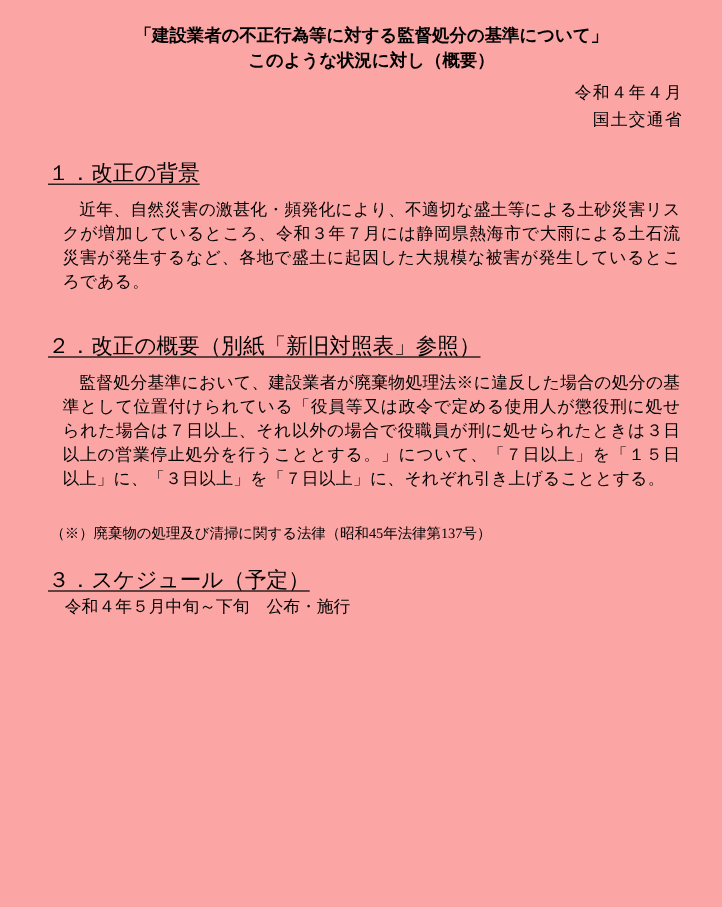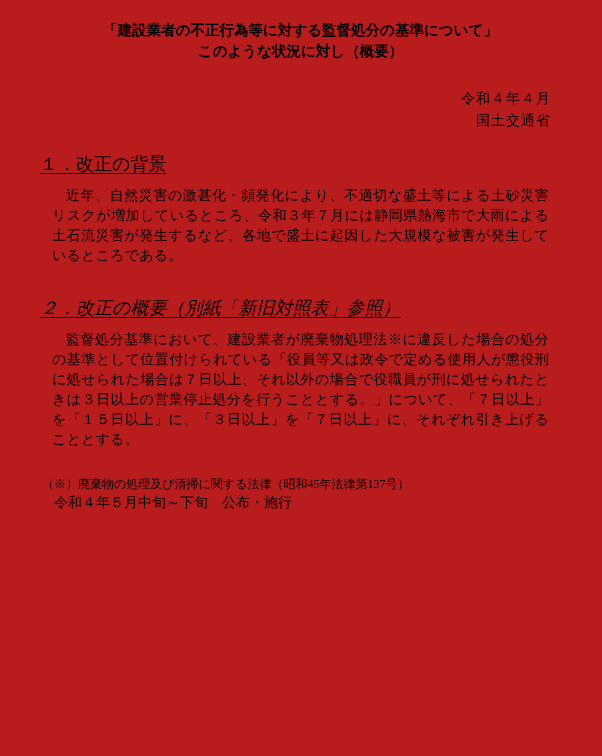--- a/index.html
+++ b/index.html
@@ -6,54 +6,54 @@
     margin: 0;
     padding: 0;
     background: #ffffff;
   }
   .page {
     position: relative;
     width: 602px;
     height: 756px;
     overflow: hidden;
     box-sizing: border-box;
-    background: #b91c1c;
+    background: #fca5a5;
     color: #000000;
-    padding: 20px 41px 8px 40px;
+    padding: 20px 23px 8px 40px;
     font-family: "Liberation Serif", "DejaVu Serif", serif;
     font-size: 14px;
     line-height: 20px;
   }
   .doc-title {
     margin: 0;
     text-align: center;
     font-size: 14.5px;
     font-weight: 700;
     line-height: 21px;
   }
   .doc-title .title-line {
     display: block;
   }
   .doc-meta {
-    margin: 26px 10px 0 0;
+    margin: 6px 10px 0 0;
     text-align: right;
     line-height: 22px;
   }
   .doc-meta div {
     letter-spacing: 1px;
   }
   .section-heading {
     font-size: 18px;
     font-weight: 400;
     margin: 0 0 4px 0;
     text-decoration: underline;
     text-underline-offset: 3px;
   }
   .section-1 .section-heading { margin-top: 22px; }
-  .section-2 .section-heading { margin-top: 32px; font-style: italic; }
+  .section-2 .section-heading { margin-top: 32px; }
   .section-3 .section-heading { margin-top: 20px; }
   .para {
     margin: 12px;
     text-indent: 1em;
     text-align: justify;
     letter-spacing: 0.2px;
   }
   .footnote {
     margin: 26px 0 0 2px;
     font-size: 12px;
@@ -84,16 +84,17 @@
     <p class="para">近年、自然災害の激甚化・頻発化により、不適切な盛土等による土砂災害リスクが増加しているところ、令和３年７月には静岡県熱海市で大雨による土石流災害が発生するなど、各地で盛土に起因した大規模な被害が発生しているところである。</p>
   </section>
 
   <section class="section section-2">
     <h2 class="section-heading">２．改正の概要（別紙「新旧対照表」参照）</h2>
     <p class="para">監督処分基準において、建設業者が廃棄物処理法※に違反した場合の処分の基準として位置付けられている「役員等又は政令で定める使用人が懲役刑に処せられた場合は７日以上、それ以外の場合で役職員が刑に処せられたときは３日以上の営業停止処分を行うこととする。」について、「７日以上」を「１５日以上」に、「３日以上」を「７日以上」に、それぞれ引き上げることとする。</p>
     <p class="footnote">（※）廃棄物の処理及び清掃に関する法律（昭和45年法律第137号）</p>
   </section>
 
   <section class="section section-3">
+    <h2 class="section-heading">３．スケジュール（予定）</h2>
     <p class="schedule-line">令和４年５月中旬～下旬　公布・施行</p>
   </section>
 
 </div>
 
 </body></html>

